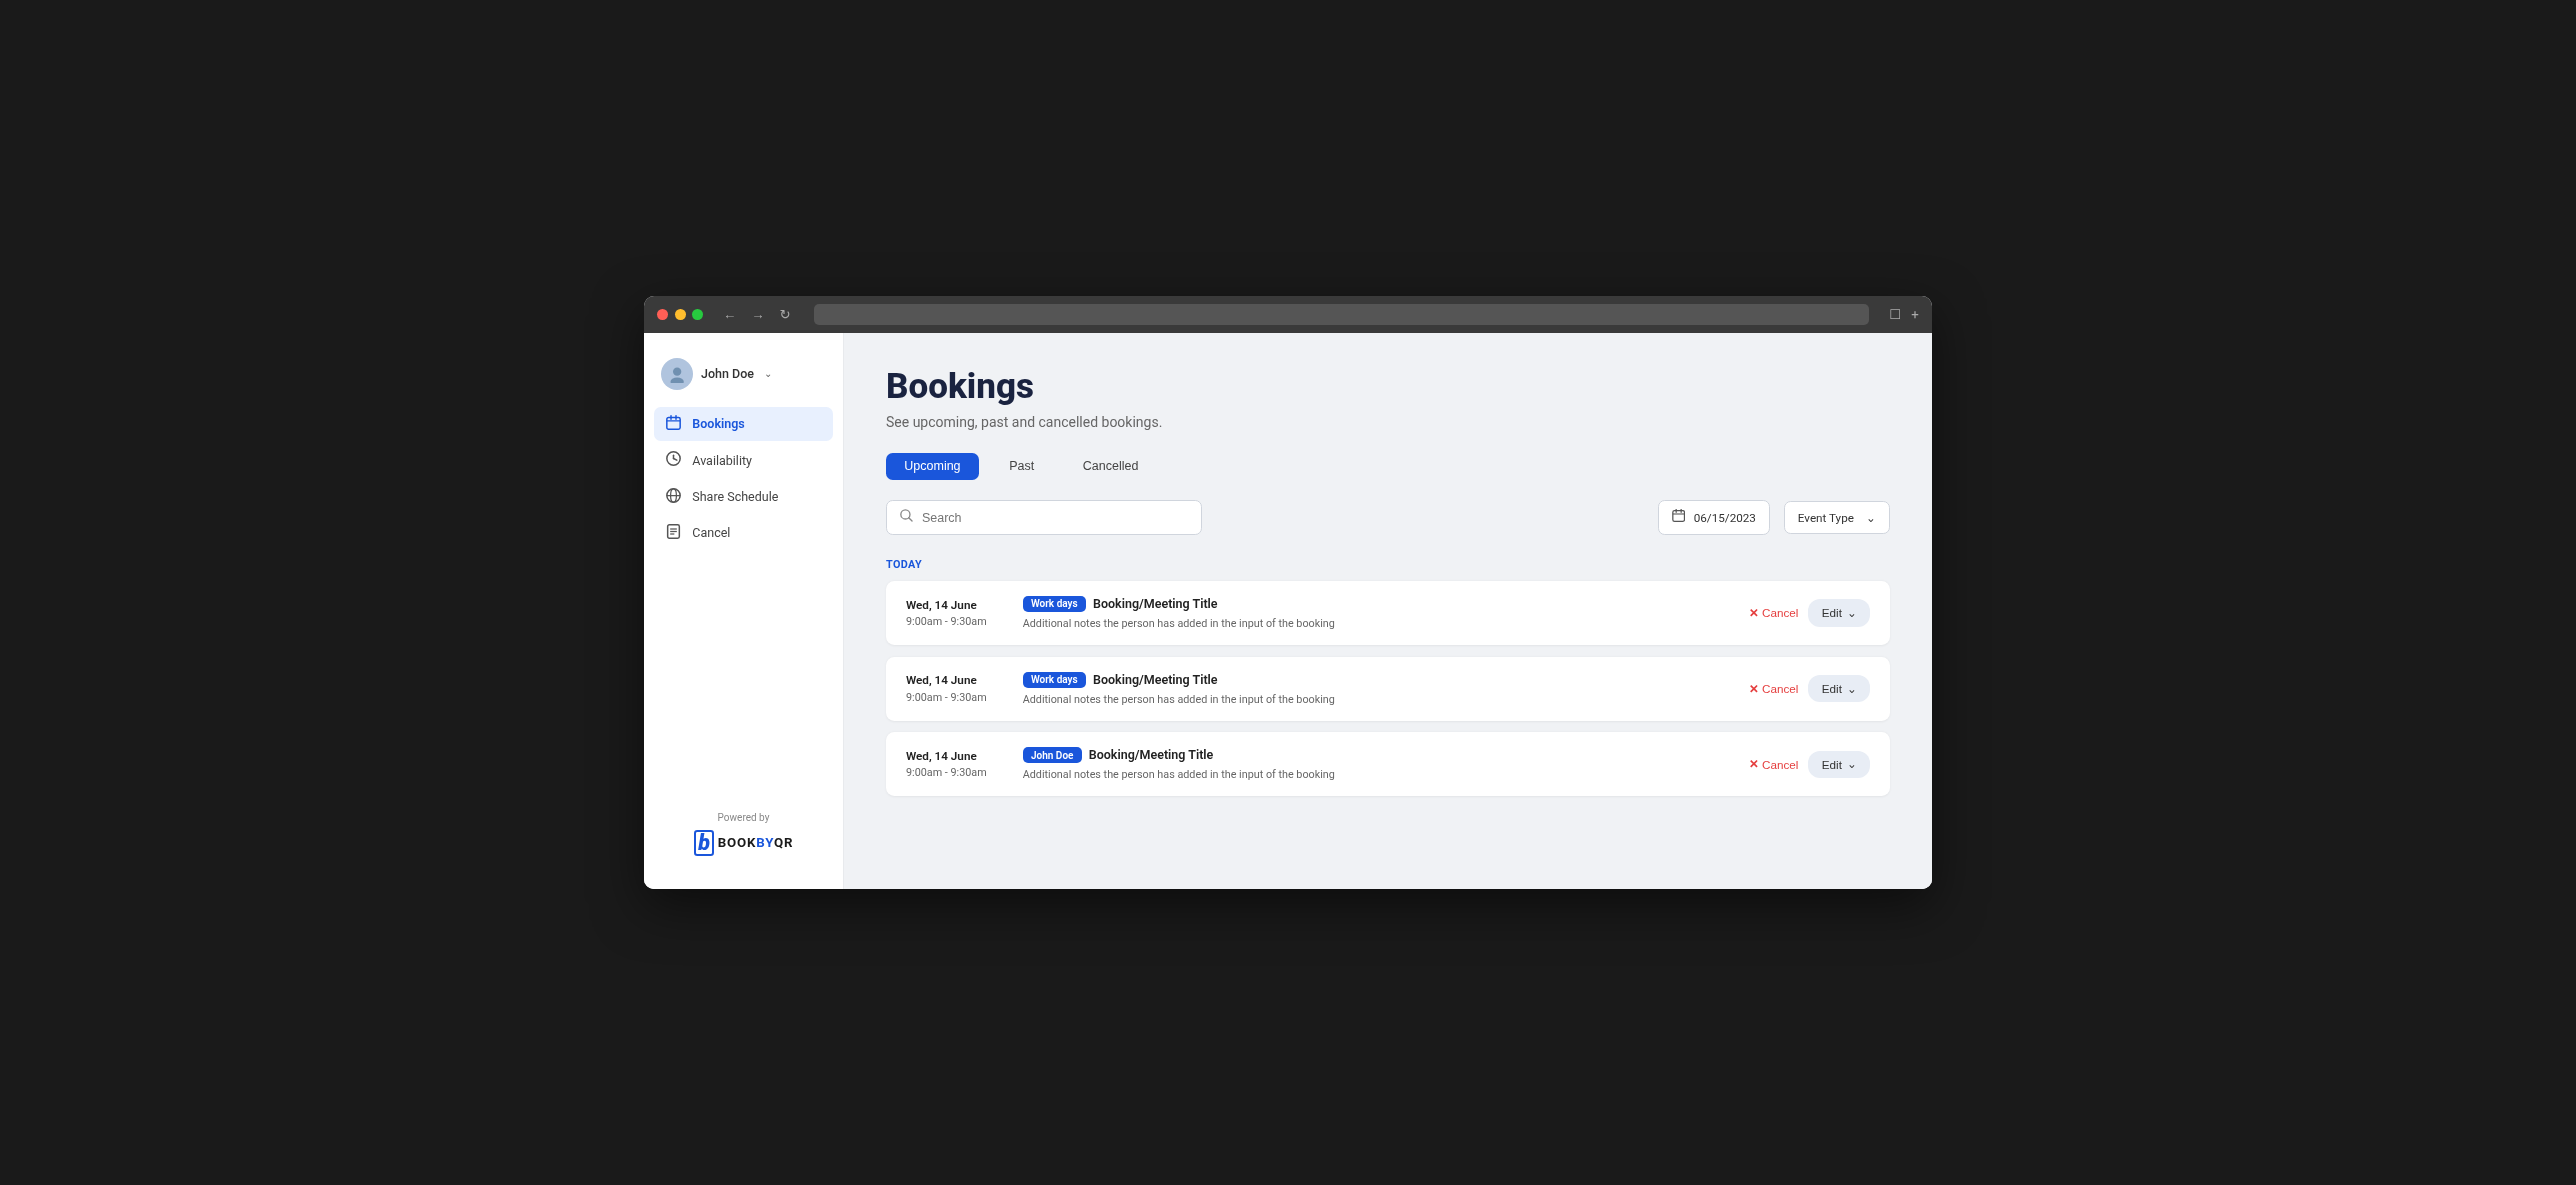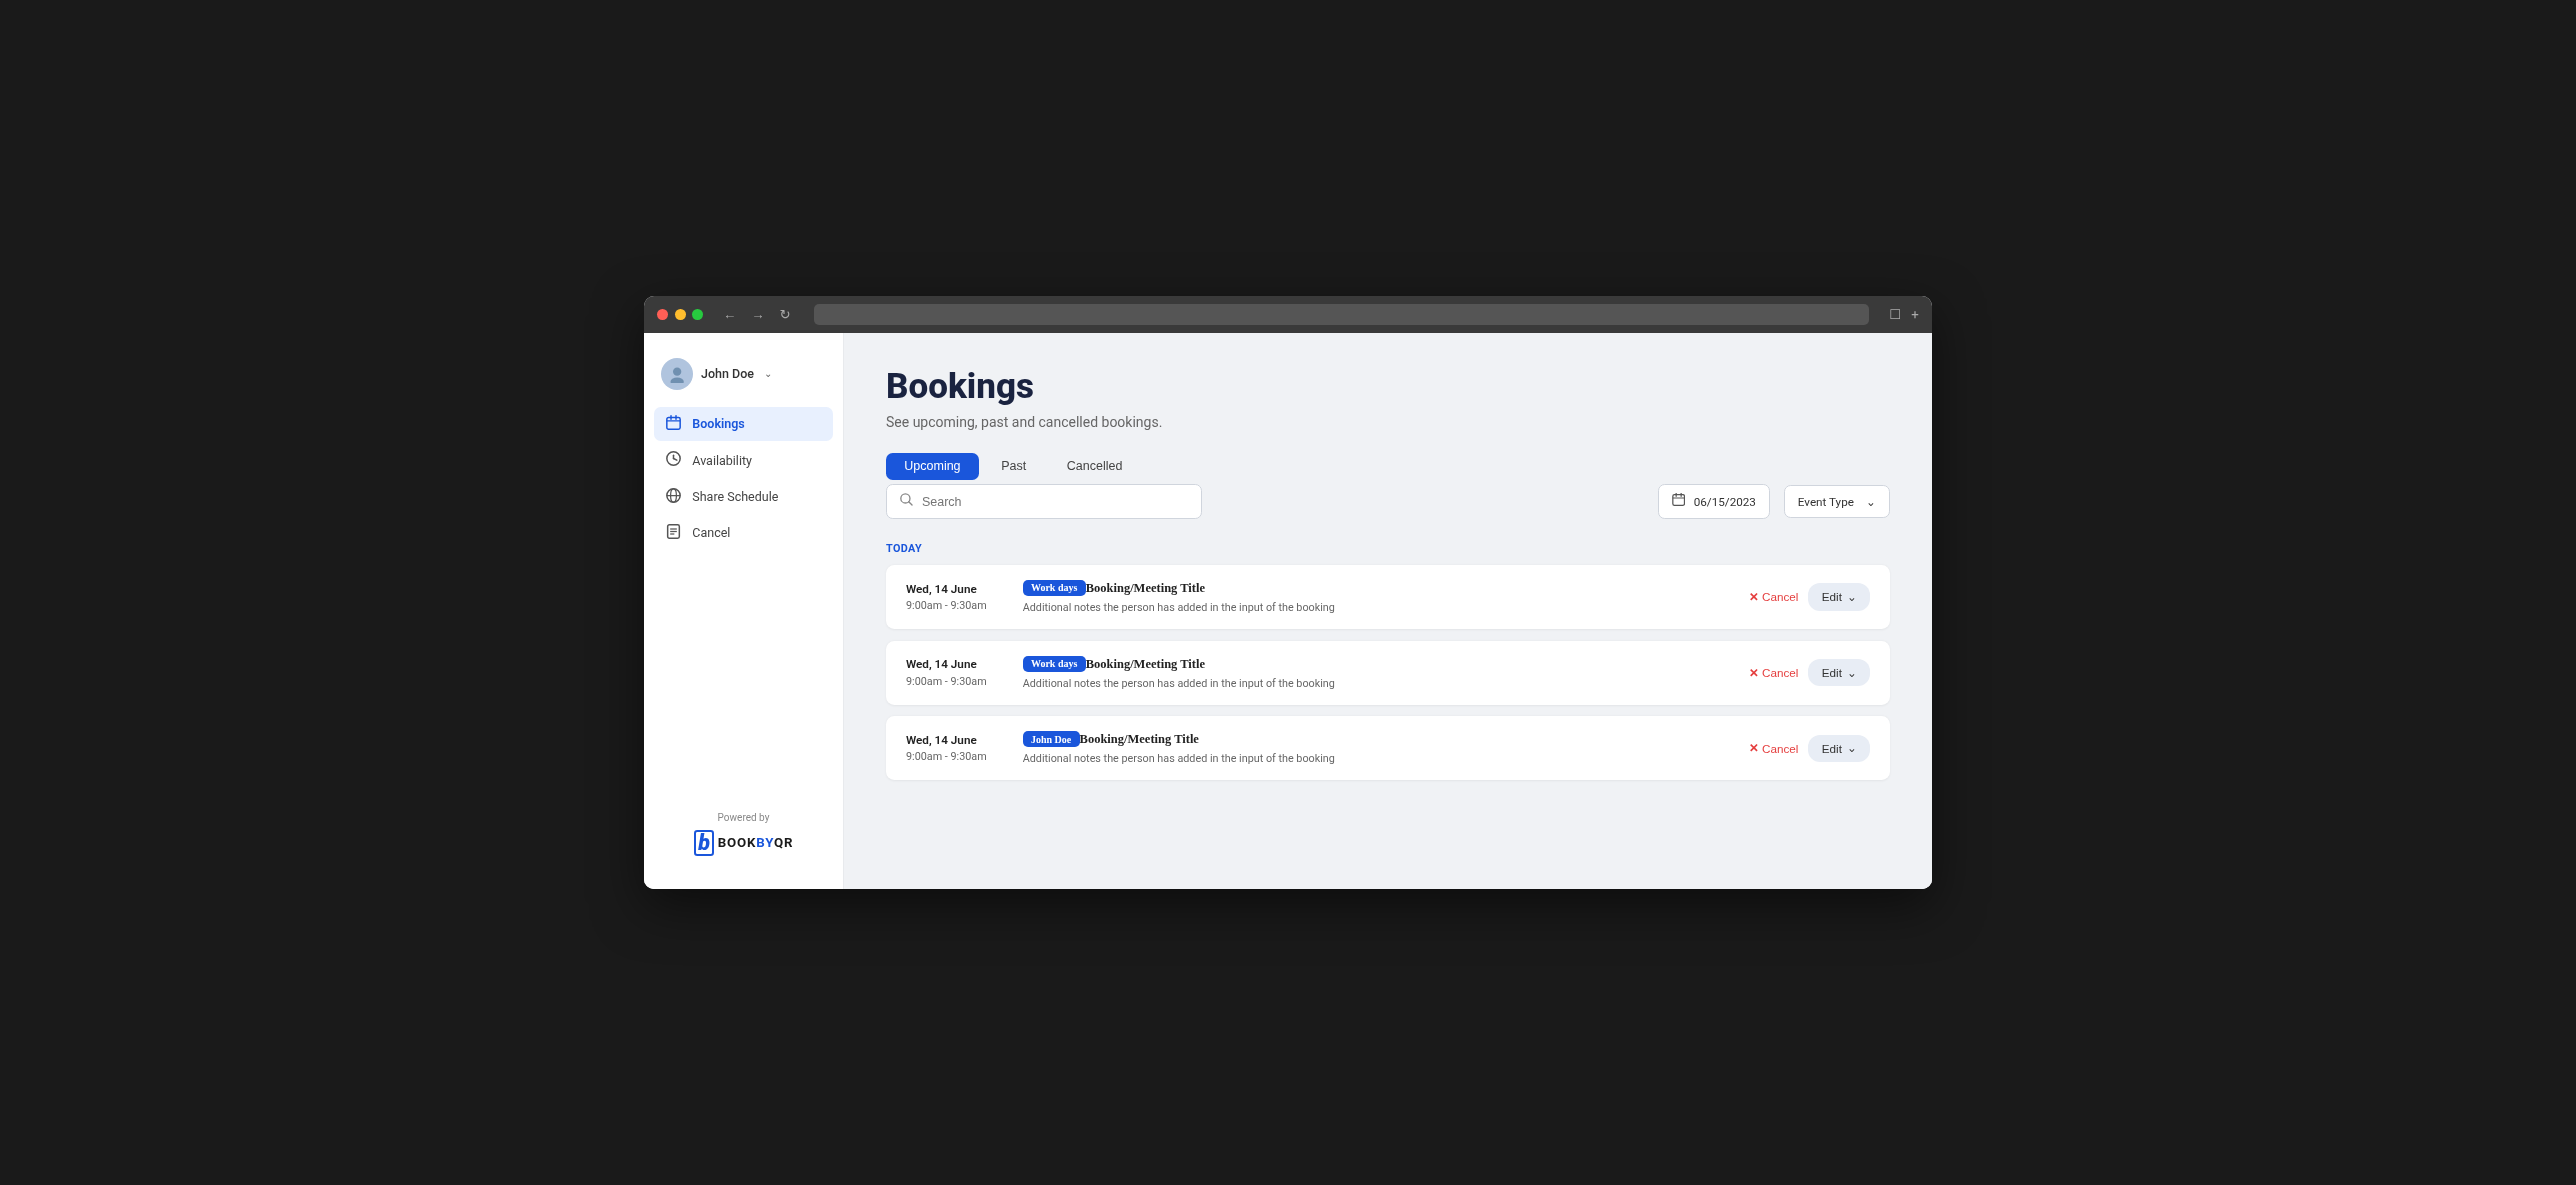--- a/index.html
+++ b/index.html
@@ -186,22 +186,22 @@
       color: #1a2340;
       margin-bottom: 6.7px;
     }
     .page-subtitle {
       font-size: 14px;
       color: #666;
       margin-bottom: 23px;
     }
     .tabs-row {
       display: flex;
-      gap: 4px;
-      margin-bottom: 4px;
+      gap: 12px;
+      margin-bottom: 20px;
     }
     .tab-btn {
       padding: 6.7px 18.3px;
       border-radius: 6.7px;
       font-size: 12.5px;
       font-weight: 500;
       cursor: pointer;
       border: none;
       background: transparent;
       color: #444;
@@ -294,24 +294,23 @@
     }
     .booking-time {
       font-size: 10.8px;
       color: #666;
     }
     .booking-details {
       flex: 1;
     }
     .booking-title-row {
       display: flex;
-      align-items: flex-end;
-      gap: 0;
+      align-items: flex-start;
+      gap: 7px;
       margin-bottom: 5px;
-      font-family: Liberation Serif, serif;
     }
     .tag-badge {
       background: #1a56db;
       color: #fff;
       border-radius: 5px;
       padding: 2.5px 8.3px;
       font-size: 10px;
       font-weight: 600;
       white-space: nowrap;
     }

